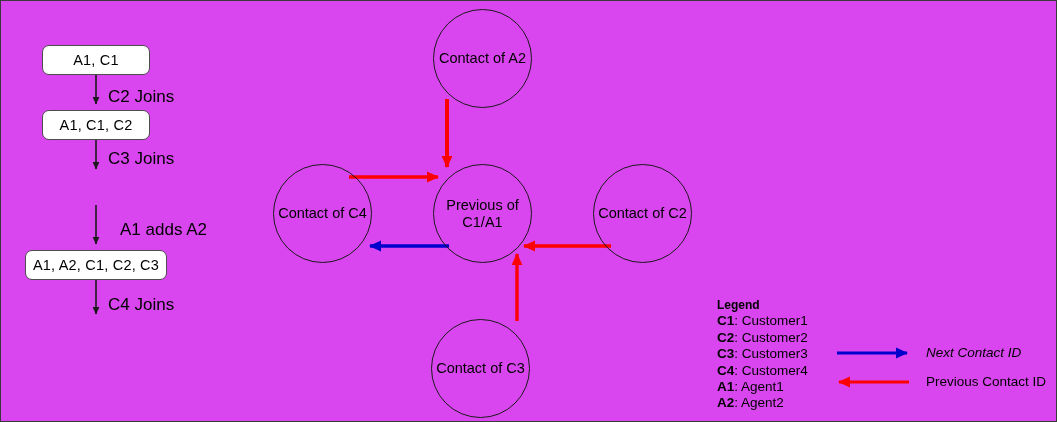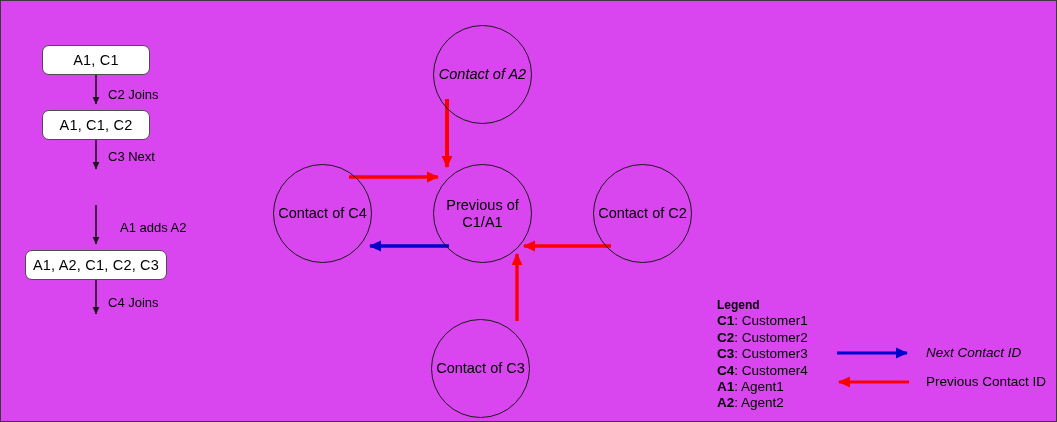--- a/index.html
+++ b/index.html
@@ -36,21 +36,21 @@
     display: flex;
     align-items: center;
     justify-content: center;
     font-size: 14.5px;
     letter-spacing: 0.2px;
     white-space: nowrap;
     z-index: 3;
   }
   .flow-label {
     position: absolute;
-    font-size: 13px;
+    font-size: 17px;
     white-space: nowrap;
     z-index: 3;
   }
   
   .node-circle {
     position: absolute;
     box-sizing: border-box;
     width: 99px;
     height: 99px;
     border: 1.7px solid #1a1a1a;
@@ -150,33 +150,33 @@
   <div class="flow-box" style="left:41px; top:44px; width:108px; height:30px;">
     <span>A1, C1</span>
   </div>
 
   <div class="flow-label" style="left:107px; top:86px;">C2 Joins</div>
 
   <div class="flow-box" style="left:41px; top:109px; width:108px; height:30px;">
     <span>A1, C1, C2</span>
   </div>
 
-  <div class="flow-label" style="left:107px; top:148px;">C3 Next</div>
+  <div class="flow-label" style="left:107px; top:148px;">C3 Joins</div>
 
 
   <div class="flow-label" style="left:119px; top:219px;">A1 adds A2</div>
 
   <div class="flow-box" style="left:24px; top:249px; width:142px; height:30px;justify-content:center;">
     <span>A1, A2, C1, C2, C3</span>
   </div>
 
   <div class="flow-label" style="left:107px; top:294px;">C4 Joins</div>
 
 
-  <div class="node-circle" style="left:432px; top:24px;font-style:italic;">
+  <div class="node-circle" style="left:432px; top:8px;">
     <div>
       <span>Contact of A2</span>
     </div>
   </div>
 
   <div class="node-circle" style="left:272px; top:163px;">
     <div>
       <span>Contact of C4</span>
     </div>
   </div>

